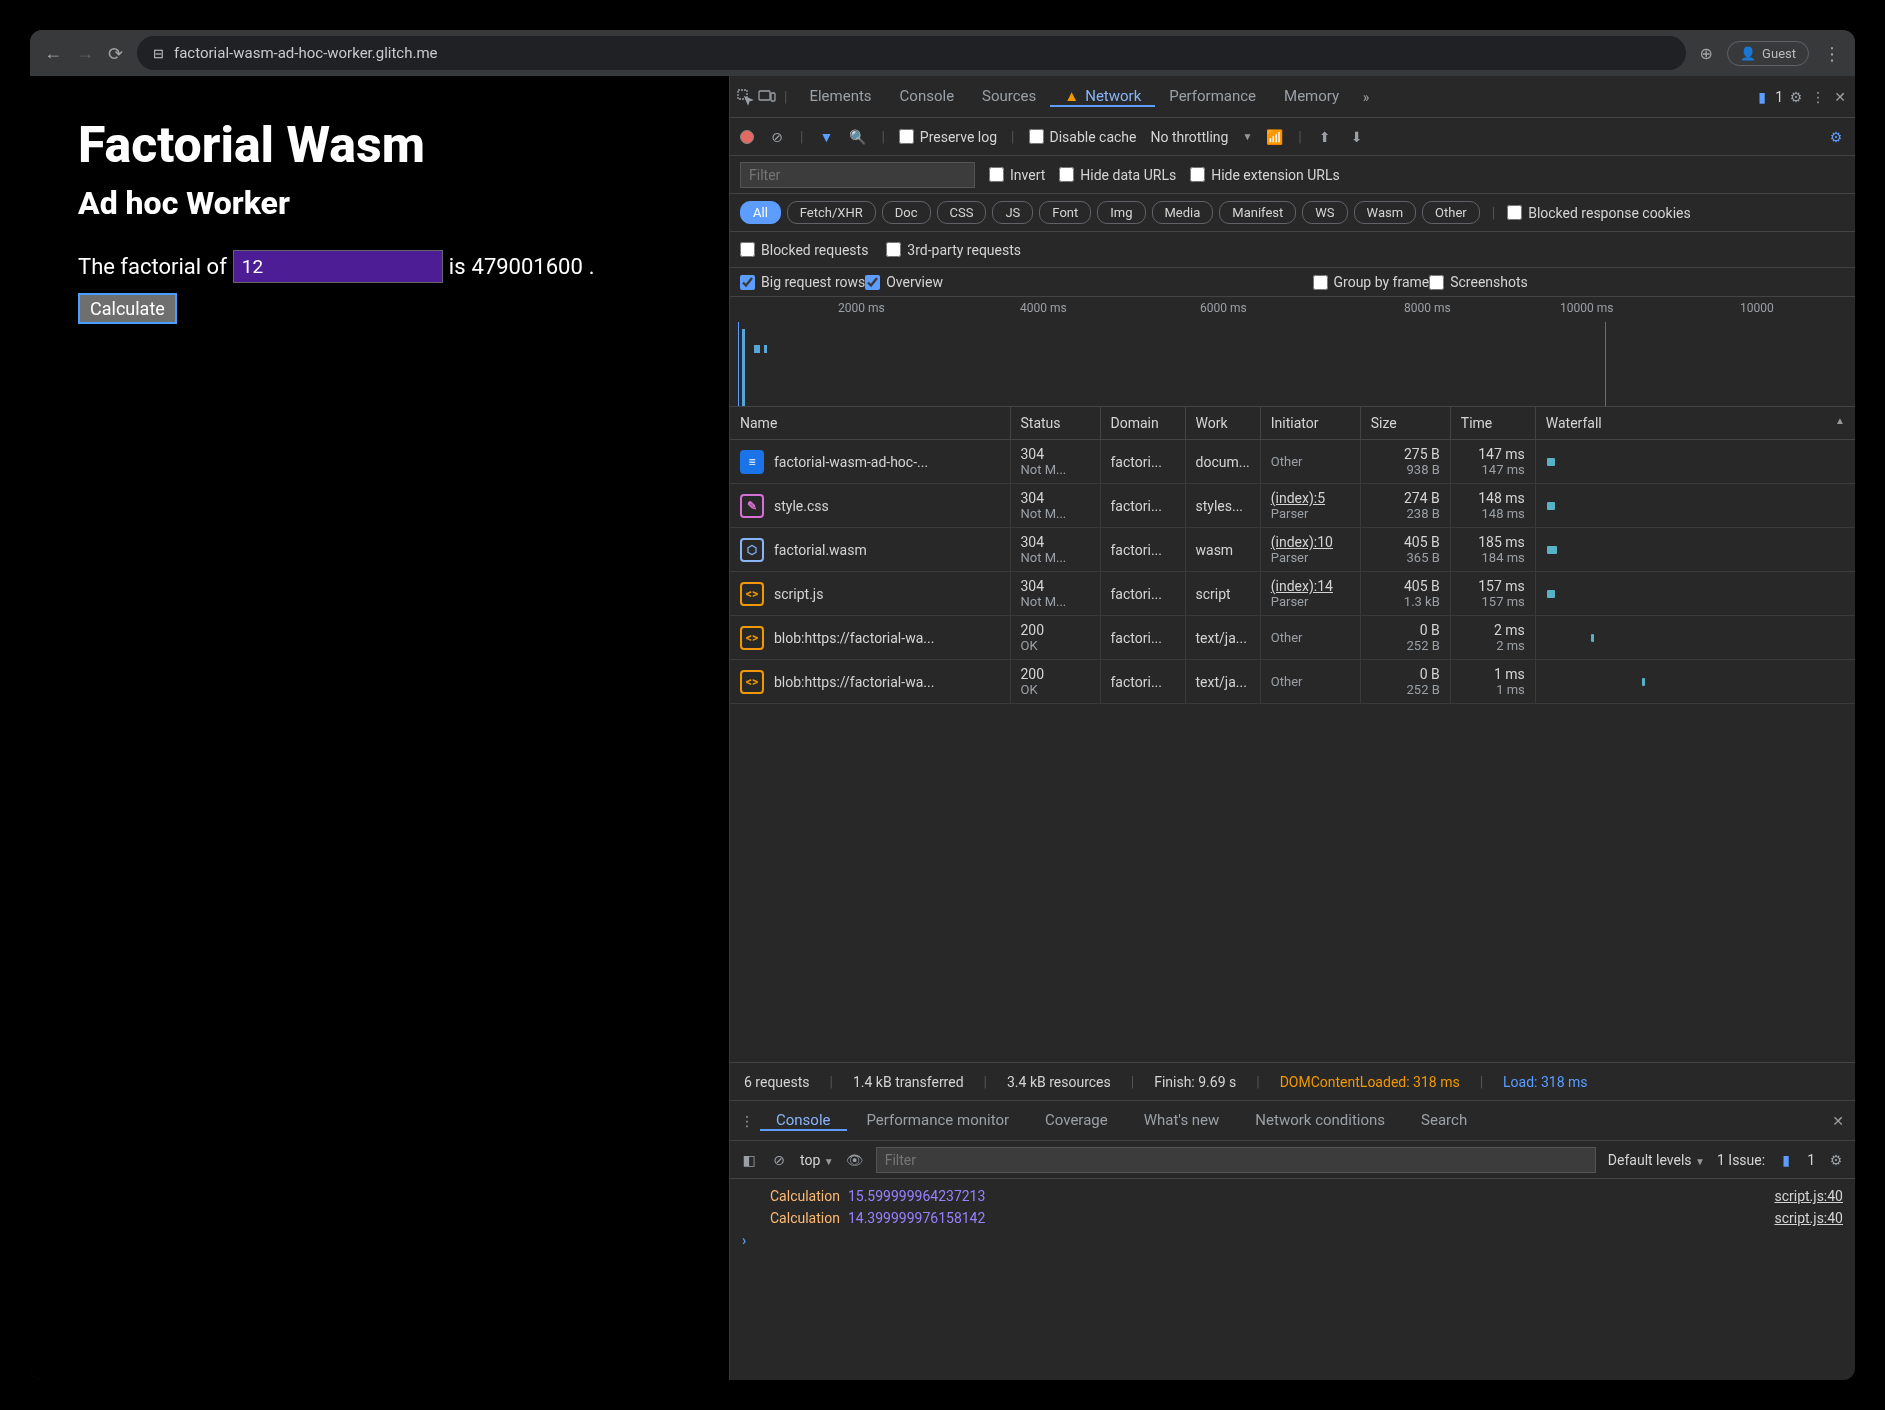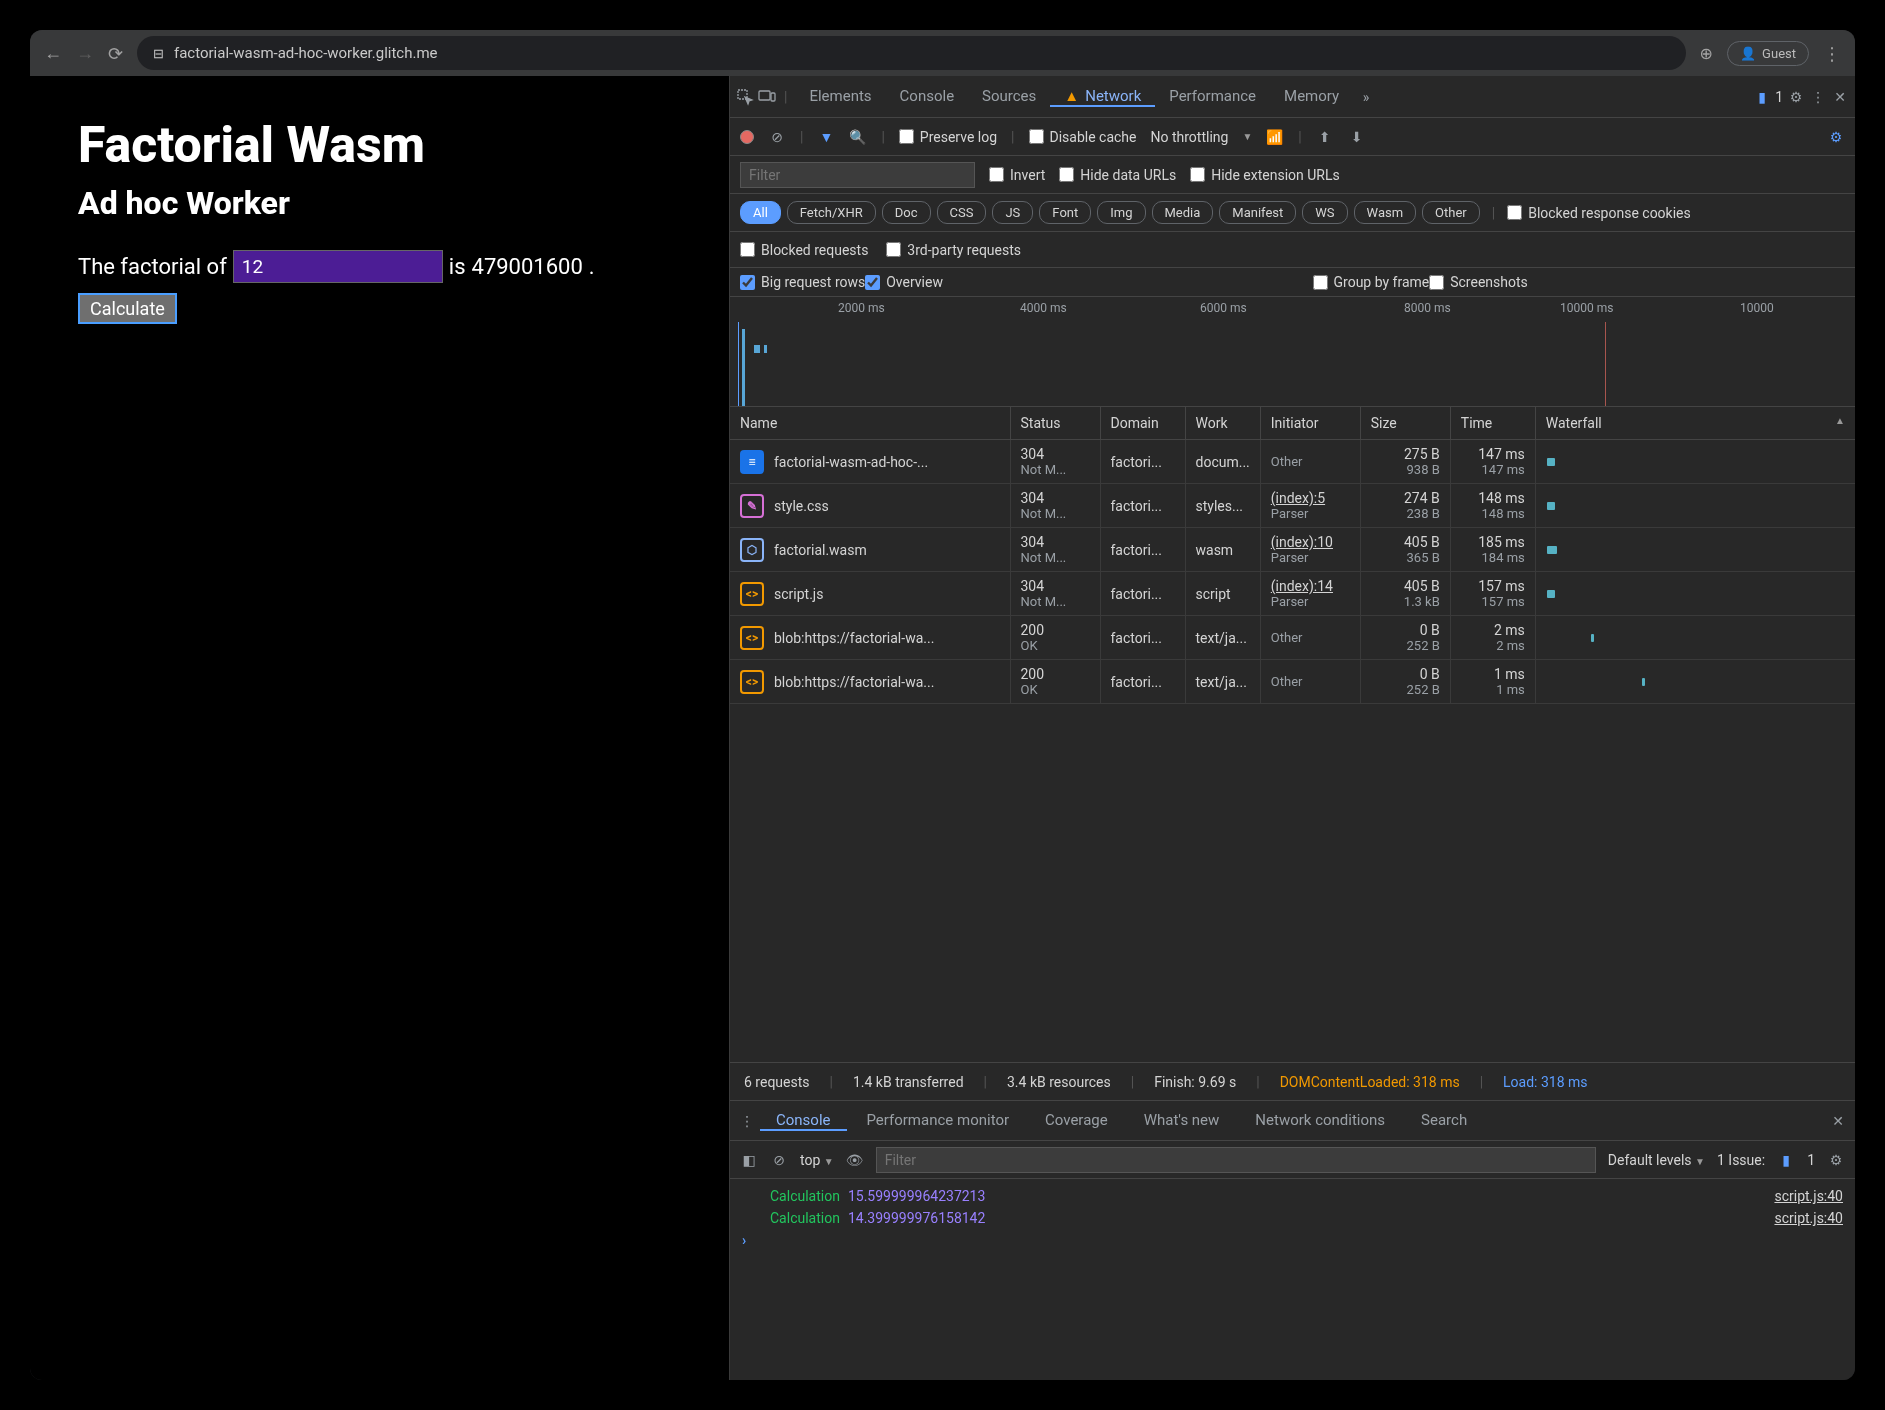--- a/index.html
+++ b/index.html
@@ -71,21 +71,21 @@
 .status .sep{color:#555}
 .dcl{color:#f29900}
 .load{color:#5c9dff}
 .drawer{border-top:1px solid #444;display:flex;flex-direction:column;height:280px}
 .drawer-tabs{display:flex;align-items:center;height:40px;gap:4px;padding:0 8px;border-bottom:1px solid #444}
 .dr-tab{padding:0 16px;color:#9aa0a6;cursor:pointer;font-size:15px}
 .dr-tab.active{color:#8ab4f8;border-bottom:2px solid #5c9dff;height:100%;display:flex;align-items:center}
 .drawer-tb{display:flex;align-items:center;height:38px;gap:12px;padding:0 10px;border-bottom:1px solid #444}
 .console{flex:1;font-family:Menlo,monospace;font-size:14px;padding:6px 12px;overflow:auto}
 .log{display:flex;gap:8px;padding:3px 0}
-.log .msg{color:#22c55e}
+.log .msg{color:#fdba74}
 .log .val{color:#9980ff}
 .log .src{margin-left:auto;color:#d4d4d4;text-decoration:underline;cursor:pointer}
 .prompt{color:#5c9dff;font-weight:bold}
 </style>
 </head>
 <body>
 
 <div class="window">
 
 

